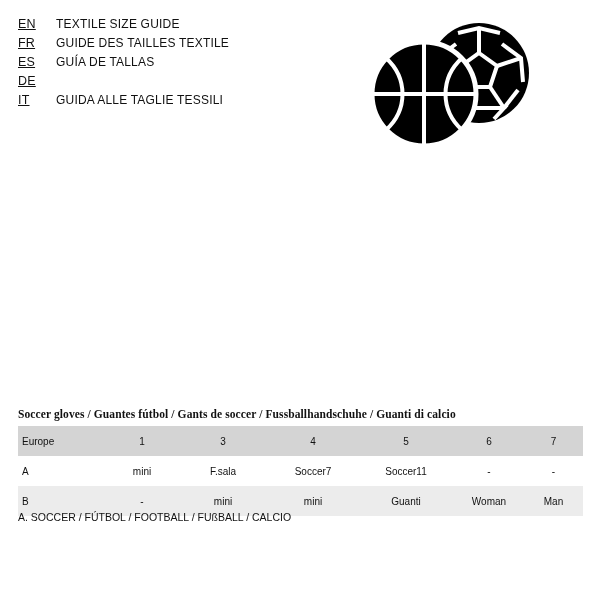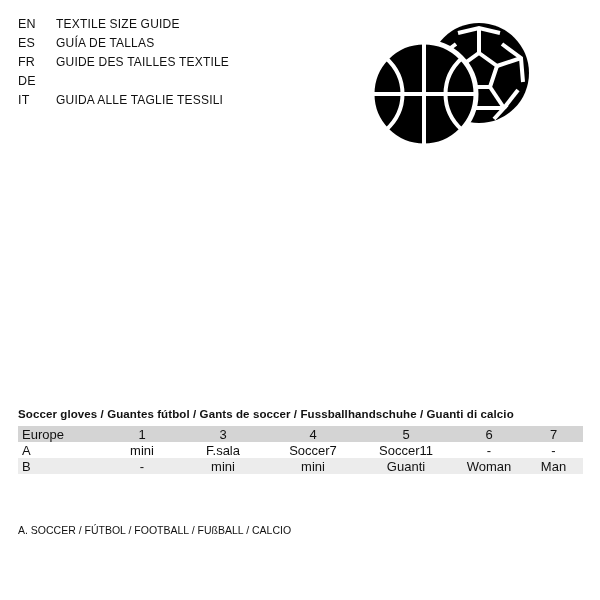--- a/index.html
+++ b/index.html
@@ -28,20 +28,21 @@
     align-items: baseline;
     line-height: 19px;
     height: 19px;
   }
   .legend-code {
     width: 38px;
     flex: 0 0 38px;
     font-size: 12.5px;
     letter-spacing: 0.2px;
     color: #111;
+    text-decoration: underline;
   }
   .legend-text {
     font-size: 12px;
     letter-spacing: 0.2px;
     color: #111;
     white-space: nowrap;
   }
 
   
   .illustration {
@@ -60,31 +61,32 @@
     top: 408px;
     width: 565px;
   }
   .table-title {
     font-size: 11.5px;
     font-weight: bold;
     color: #111;
     letter-spacing: 0.1px;
     margin-bottom: 6px;
     white-space: nowrap;
+    font-family: Liberation Serif, serif;
   }
   table.size-table {
     border-collapse: collapse;
     width: 565px;
     table-layout: fixed;
   }
   table.size-table td {
-    font-size: 13px;
+    font-size: 10px;
     color: #111;
     height: 16px;
-    padding: 0 4px;
+    padding: 7px 4px;
     text-align: center;
     vertical-align: middle;
   }
   table.size-table td.label {
     text-align: left;
     padding-left: 4px;
   }
   tr.header-row td {
     background: #d4d4d4;
   }
@@ -100,45 +102,45 @@
   col.c2 { width: 90px; }
   col.c3 { width: 90px; }
   col.c4 { width: 96px; }
   col.c5 { width: 70px; }
   col.c6 { width: 59px; }
 
   
   .footnotes {
     position: absolute;
     left: 18px;
-    top: 522px;
+    top: 509px;
     width: 560px;
   }
   .footnote {
     font-size: 10.5px;
     color: #111;
     line-height: 16px;
     white-space: nowrap;
   }
 </style>
 </head>
 <body>
 
 <div class="legend">
   <div class="legend-row">
     <span class="legend-code">EN</span>
     <span class="legend-text">TEXTILE SIZE GUIDE</span>
   </div>
   <div class="legend-row">
+    <span class="legend-code">FR</span>
+    <span class="legend-text">GUIDE DES TAILLES TEXTILE</span>
+  </div>
+  <div class="legend-row">
     <span class="legend-code">ES</span>
     <span class="legend-text">GUÍA DE TALLAS</span>
-  </div>
-  <div class="legend-row">
-    <span class="legend-code">FR</span>
-    <span class="legend-text">GUIDE DES TAILLES TEXTILE</span>
   </div>
   <div class="legend-row">
     <span class="legend-code">DE</span>
   </div>
   <div class="legend-row">
     <span class="legend-code">IT</span>
     <span class="legend-text">GUIDA ALLE TAGLIE TESSILI</span>
   </div>
 </div>
 

